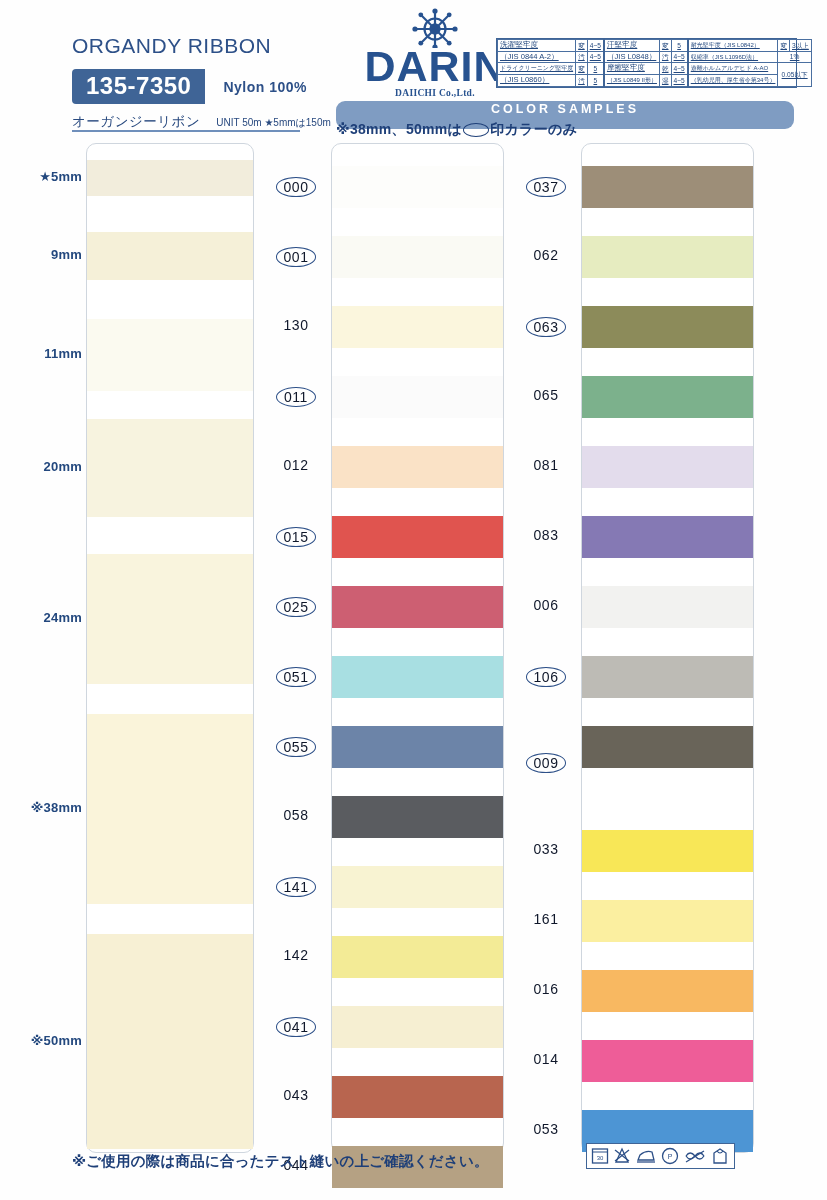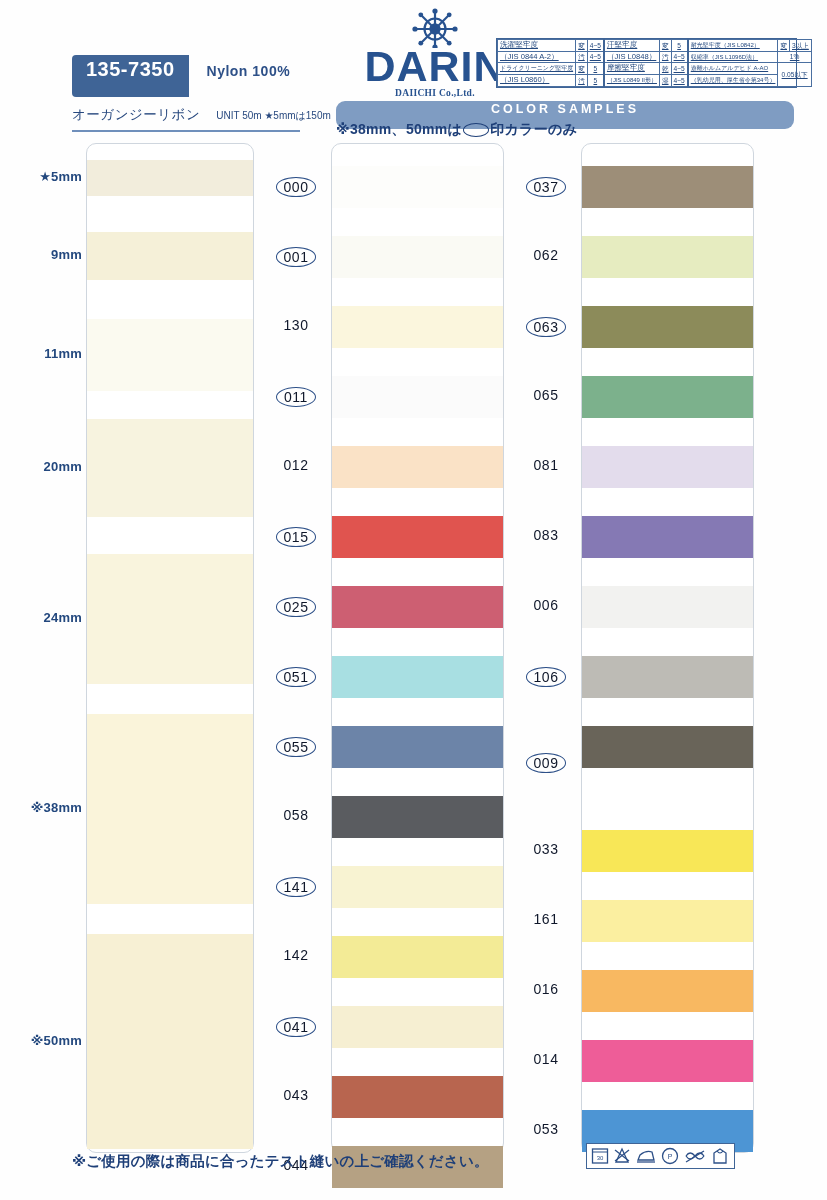--- a/index.html
+++ b/index.html
@@ -12,22 +12,22 @@
     overflow:hidden;
   }
   .card{position:absolute;left:0;top:0;width:827px;height:1200px;background:#fefefe;}
 
   
   .header{position:absolute;left:0;top:0;width:827px;height:140px;}
   .title-block{position:absolute;left:72px;top:34px;width:280px;}
   .prod-title{font-size:21px;letter-spacing:.5px;color:#2d5088;font-weight:400;}
   .code-row{margin-top:11px;display:flex;align-items:center;position:relative;}
   .code-pill{
-    background:#3f6496;color:#ffffff;font-size:20px;font-weight:bold;
-    padding:3px 14px 16px 14px;border-radius:4px 0 0 4px;letter-spacing:.5px;margin-top:10px;
+    background:#3f6496;color:#ffffff;font-size:24px;font-weight:bold;
+    padding:3px 14px 4px 14px;border-radius:4px 0 0 4px;letter-spacing:.5px;
   }
   .material{margin-left:18px;font-size:14px;color:#2d5088;font-weight:bold;letter-spacing:.5px;}
   .code-underline{position:absolute;left:0;top:96px;width:228px;height:1.5px;background:#6f8fbb;}
   .jp-row{margin-top:9px;display:flex;align-items:baseline;}
   .jp-name{font-size:13.5px;color:#28497f;letter-spacing:.5px;}
   .unit{margin-left:16px;font-size:10px;color:#28497f;letter-spacing:0px;}
 
   
   .logo{position:absolute;left:350px;top:8px;width:170px;text-align:center;}
   .wheel{margin:0 auto;display:block;}
@@ -74,20 +74,21 @@
   .care svg{display:block;}
 </style>
 </head>
 <body>
 
 <div class="card">
 
   <div class="header">
 
     <div class="title-block">
+      <div class="prod-title">ORGANDY RIBBON</div>
       <div class="code-row">
         <span class="code-pill">135-7350</span>
         <span class="material">Nylon  100%</span>
       </div>
       <div class="code-underline"></div>
       <div class="jp-row">
         <span class="jp-name">オーガンジーリボン</span>
         <span class="unit">UNIT 50m ★5mmは150m</span>
       </div>
     </div>

